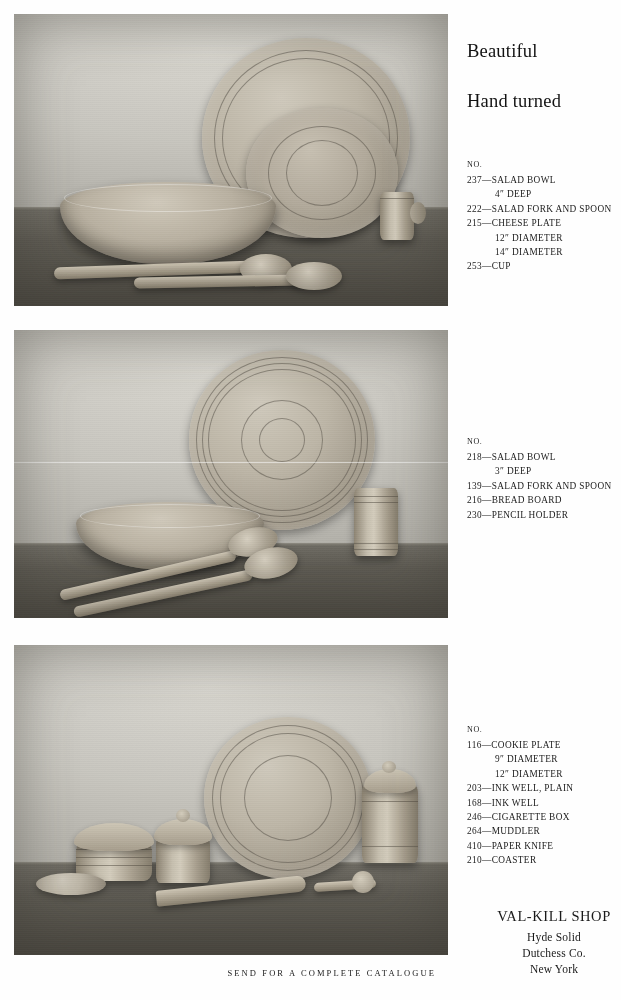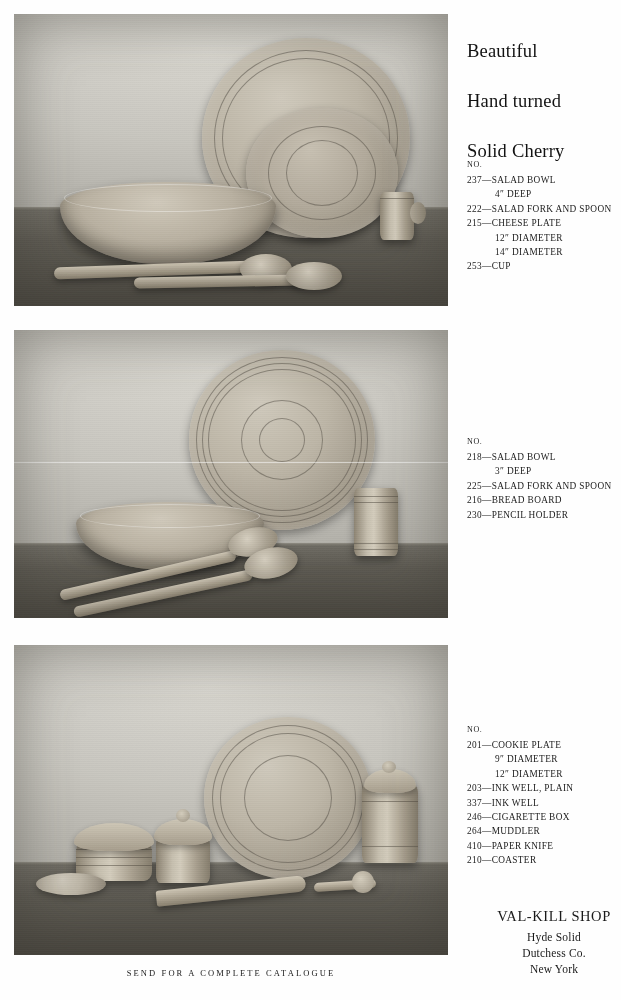--- a/index.html
+++ b/index.html
@@ -213,24 +213,24 @@
     white-space: nowrap;
   }
   .shop .shop-line {
     font-size: 11.5px;
     line-height: 16px;
     letter-spacing: 0.2px;
   }
 
   .footer-note {
     position: absolute;
-    left: 14px;
+    left: 2px;
     top: 968px;
     width: 434px;
-    text-align: center;
+    text-align: right;
     font-size: 8.5px;
     letter-spacing: 2.1px;
     color: #202020;
   }
 </style>
 </head>
 <body>
 
 <div class="page">
 
@@ -346,50 +346,49 @@
       <div class="knob" style="left:338px; top:226px; width:22px; height:22px;"></div>
 
       <div class="grain"></div>
       <div class="vignette"></div>
     </div>
   </div>
 
   <div class="headline">
     <div>Beautiful</div>
     <div>Hand turned</div>
-    <div>Solid Cherry</div>
   </div>
 
   <div class="listing" id="listing-1">
     <div class="no-label">NO.</div>
     <div class="row">237—SALAD BOWL</div>
     <div class="row indent">4″ DEEP</div>
     <div class="row">222—SALAD FORK AND SPOON</div>
     <div class="row">215—CHEESE PLATE</div>
     <div class="row indent">12″ DIAMETER</div>
     <div class="row indent">14″ DIAMETER</div>
     <div class="row">253—CUP</div>
   </div>
 
   <div class="listing" id="listing-2">
     <div class="no-label">NO.</div>
     <div class="row">218—SALAD BOWL</div>
     <div class="row indent">3″ DEEP</div>
-    <div class="row">225—SALAD FORK AND SPOON</div>
+    <div class="row">139—SALAD FORK AND SPOON</div>
     <div class="row">216—BREAD BOARD</div>
     <div class="row">230—PENCIL HOLDER</div>
   </div>
 
   <div class="listing" id="listing-3">
     <div class="no-label">NO.</div>
-    <div class="row">201—COOKIE PLATE</div>
+    <div class="row">116—COOKIE PLATE</div>
     <div class="row indent">9″ DIAMETER</div>
     <div class="row indent">12″ DIAMETER</div>
     <div class="row">203—INK WELL, PLAIN</div>
-    <div class="row">337—INK WELL</div>
+    <div class="row">168—INK WELL</div>
     <div class="row">246—CIGARETTE BOX</div>
     <div class="row">264—MUDDLER</div>
     <div class="row">410—PAPER KNIFE</div>
     <div class="row">210—COASTER</div>
   </div>
 
   <div class="shop">
     <div class="shop-name">VAL-KILL SHOP</div>
     <div class="shop-line">Hyde Solid</div>
     <div class="shop-line">Dutchess Co.</div>

